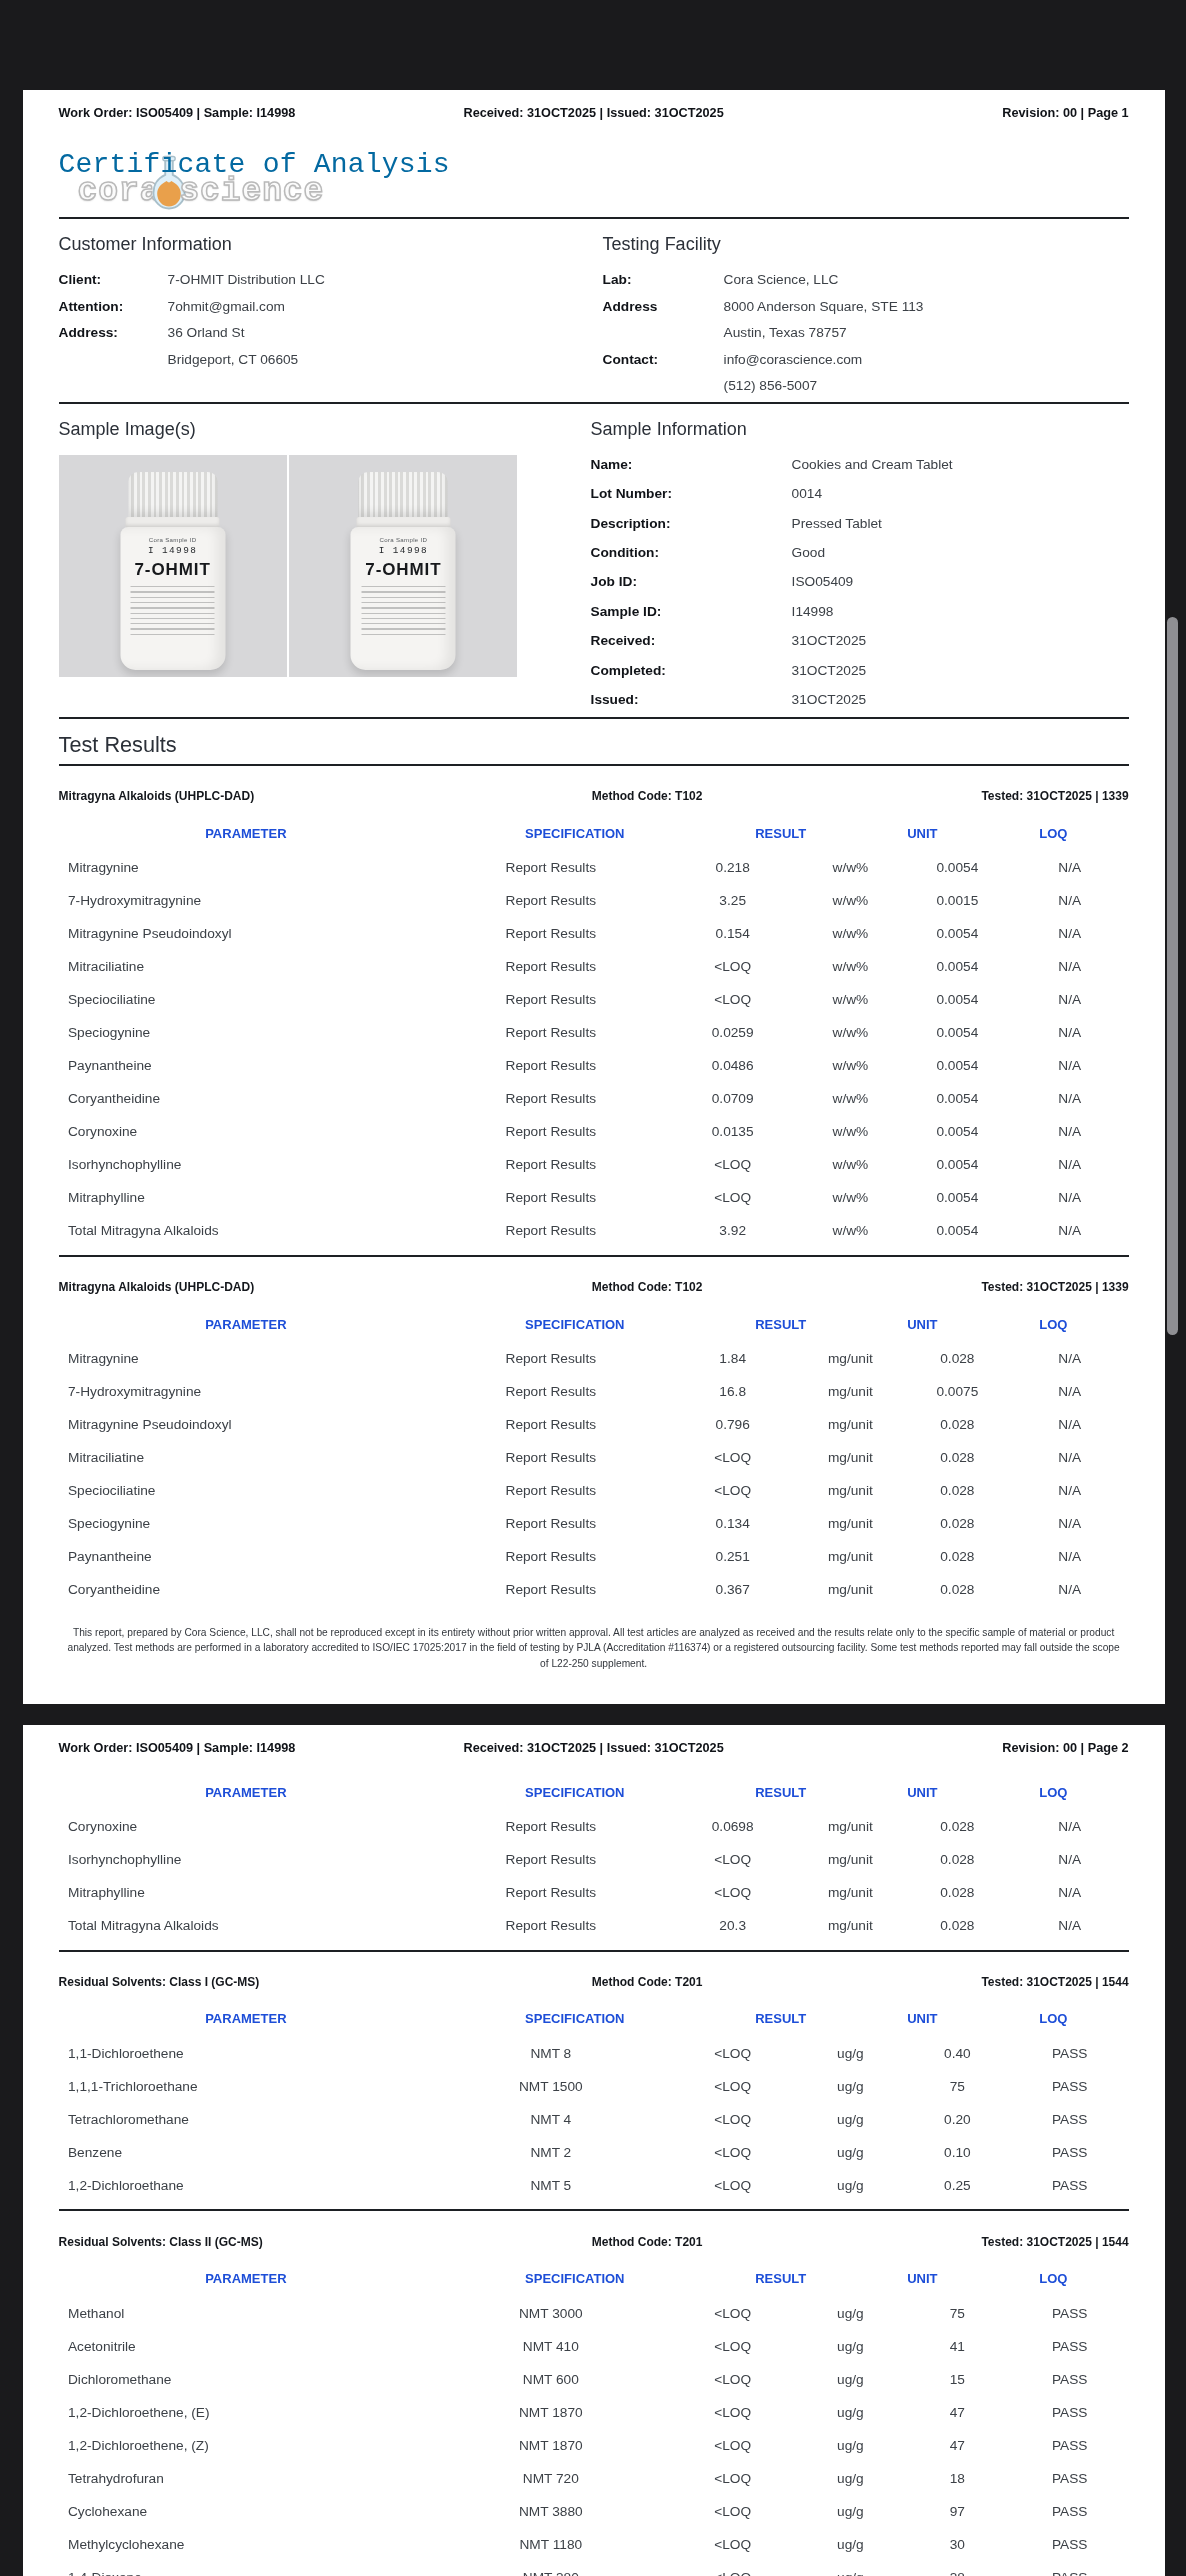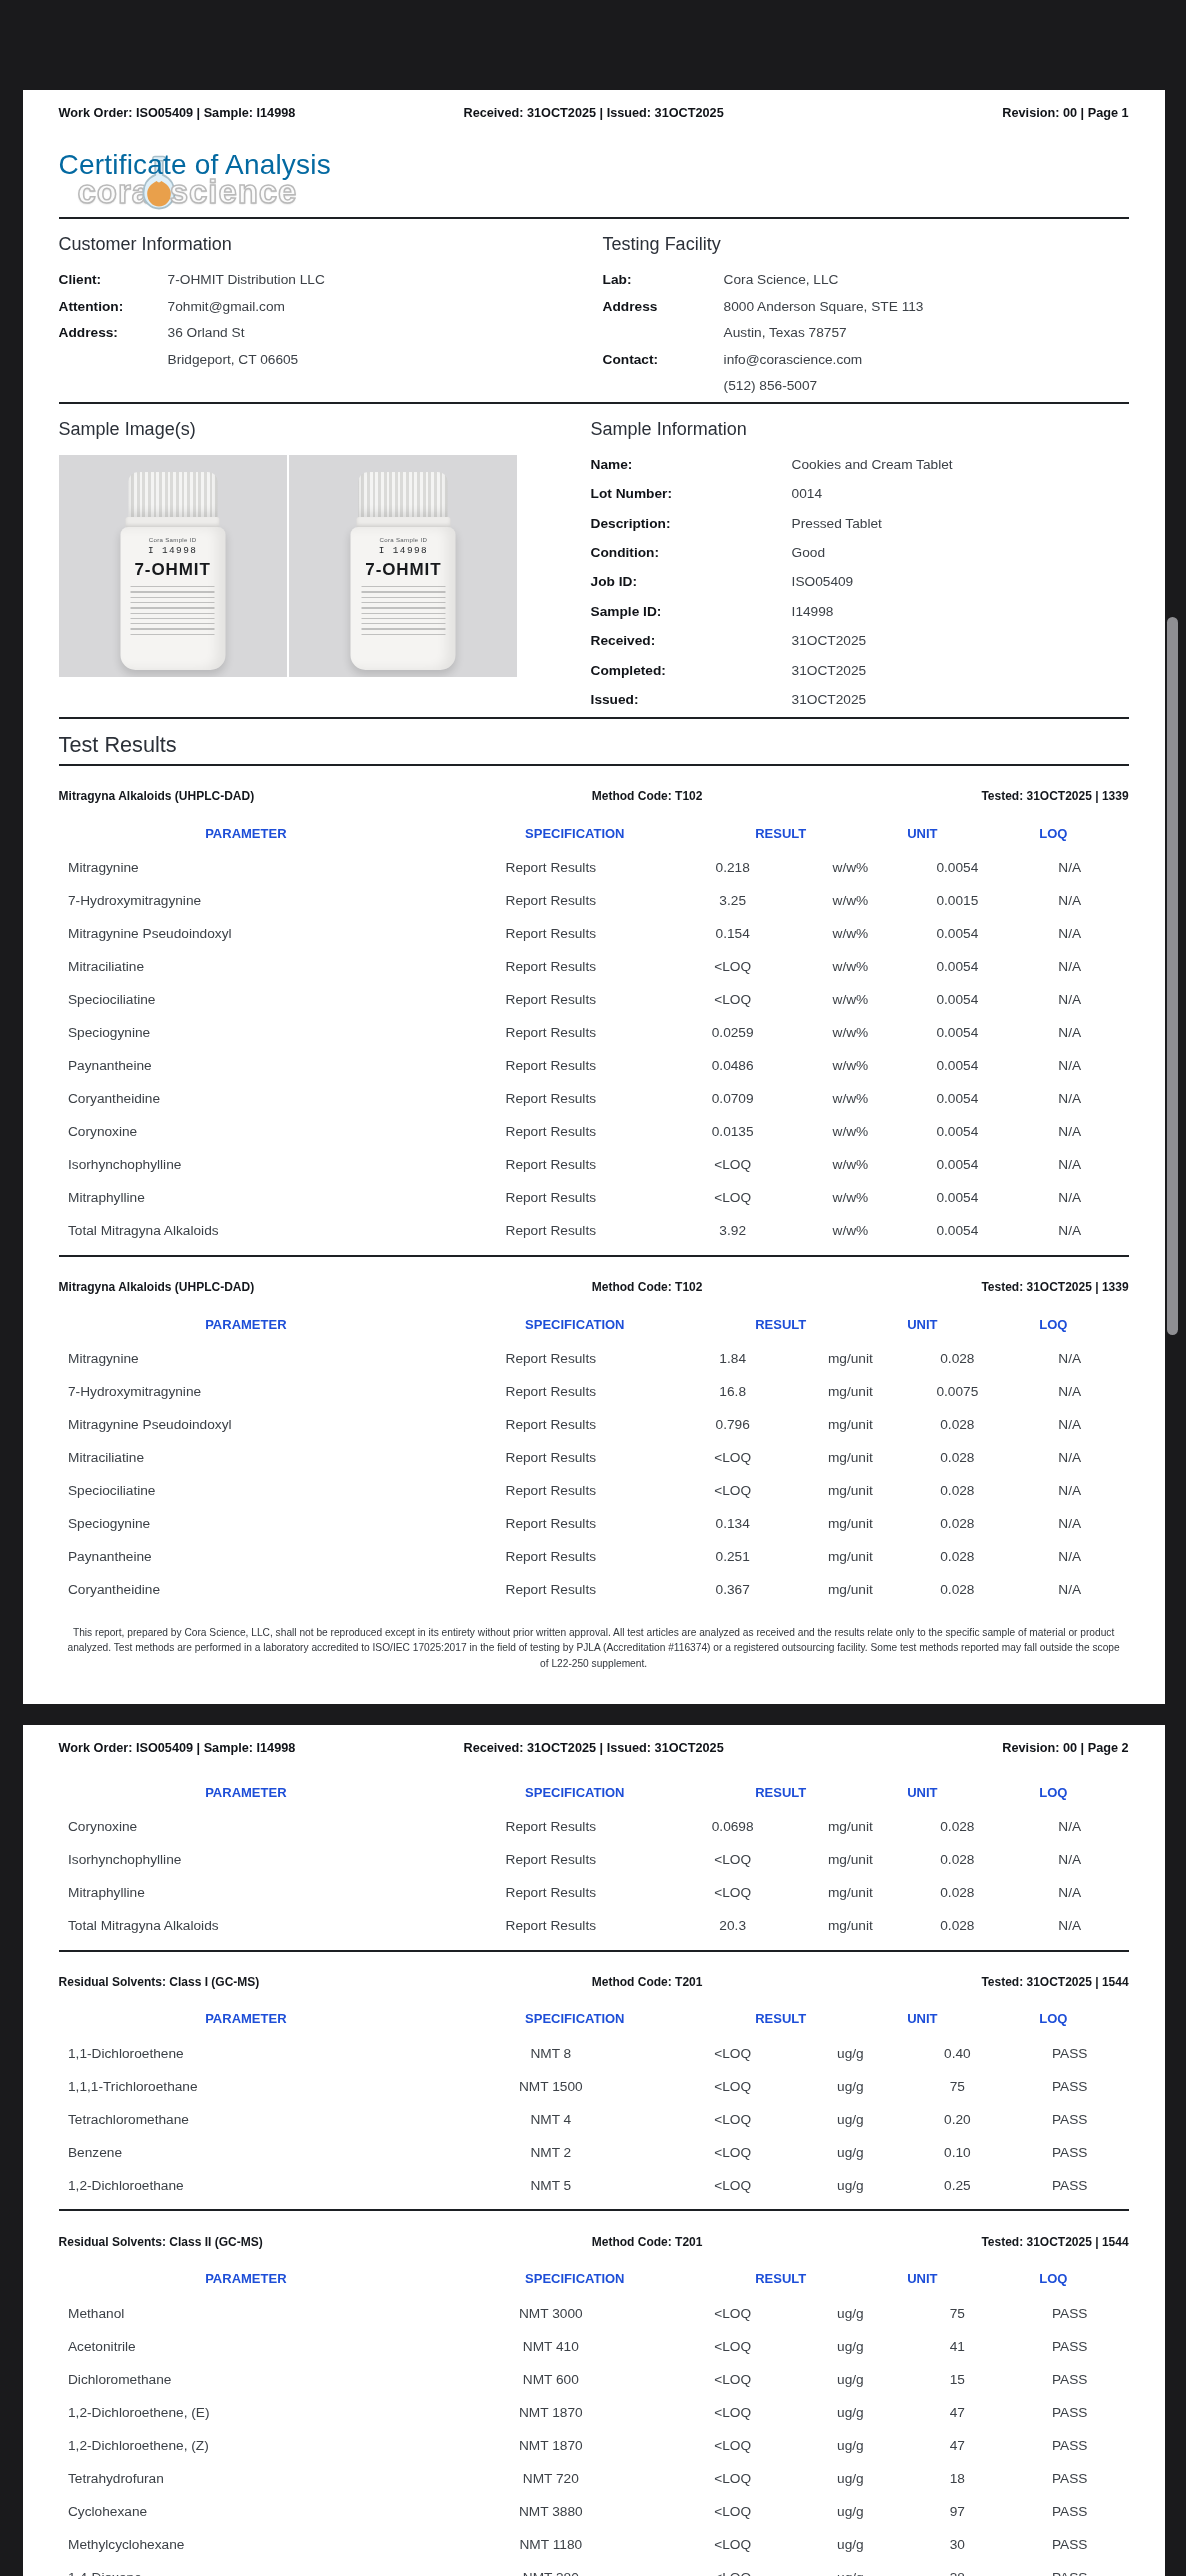--- a/index.html
+++ b/index.html
@@ -8,21 +8,21 @@
 
   .page { position:absolute; left:22.6px; width:1142px; background:#ffffff; color:#3c4147; overflow:hidden; }
   #page1 { top:90px; height:1614px; }
   #page2 { top:1725px; height:851px; }
   .page-inner { padding:0 36px; }
 
   .doc-header { position:relative; padding-top:16px; height:36px; font-size:12.7px; font-weight:700; color:#101318; }
   .doc-header .hc { position:absolute; left:50%; transform:translateX(-50%); top:16px; white-space:nowrap; }
   .doc-header .hr2 { position:absolute; right:0; top:16px; }
 
-  .brand-row { position:relative; height:79px; margin-top:5.6px; }
+  .brand-row { position:relative; height:79px; margin-top:5.6px;font-family:Liberation Mono, monospace; }
   .logo { position:absolute; left:19px; bottom:3.8px; display:flex; align-items:flex-end; }
   .logo-txt { font-size:33px; font-weight:700; letter-spacing:0.9px; color:#fbfbfb;
               -webkit-text-stroke:1.5px #b9b9b9; text-shadow:0 0.9px 1.9px rgba(0,0,0,.22); line-height:.9; }
   .flask { width:34px; height:55px; margin:0 -6.6px -2.8px -8.5px; }
   .doc-title { position:absolute; left:0; right:0; top:17px; text-align:left;
                font-size:28px; font-weight:400; color:#0369a1; letter-spacing:0.2px; }
 
   .rule { border:none; border-top:2.8px solid #1d2024; margin-top:6.6px; }
 
   .info-section { display:grid; grid-template-columns:544px 1fr; margin-top:15px; }

